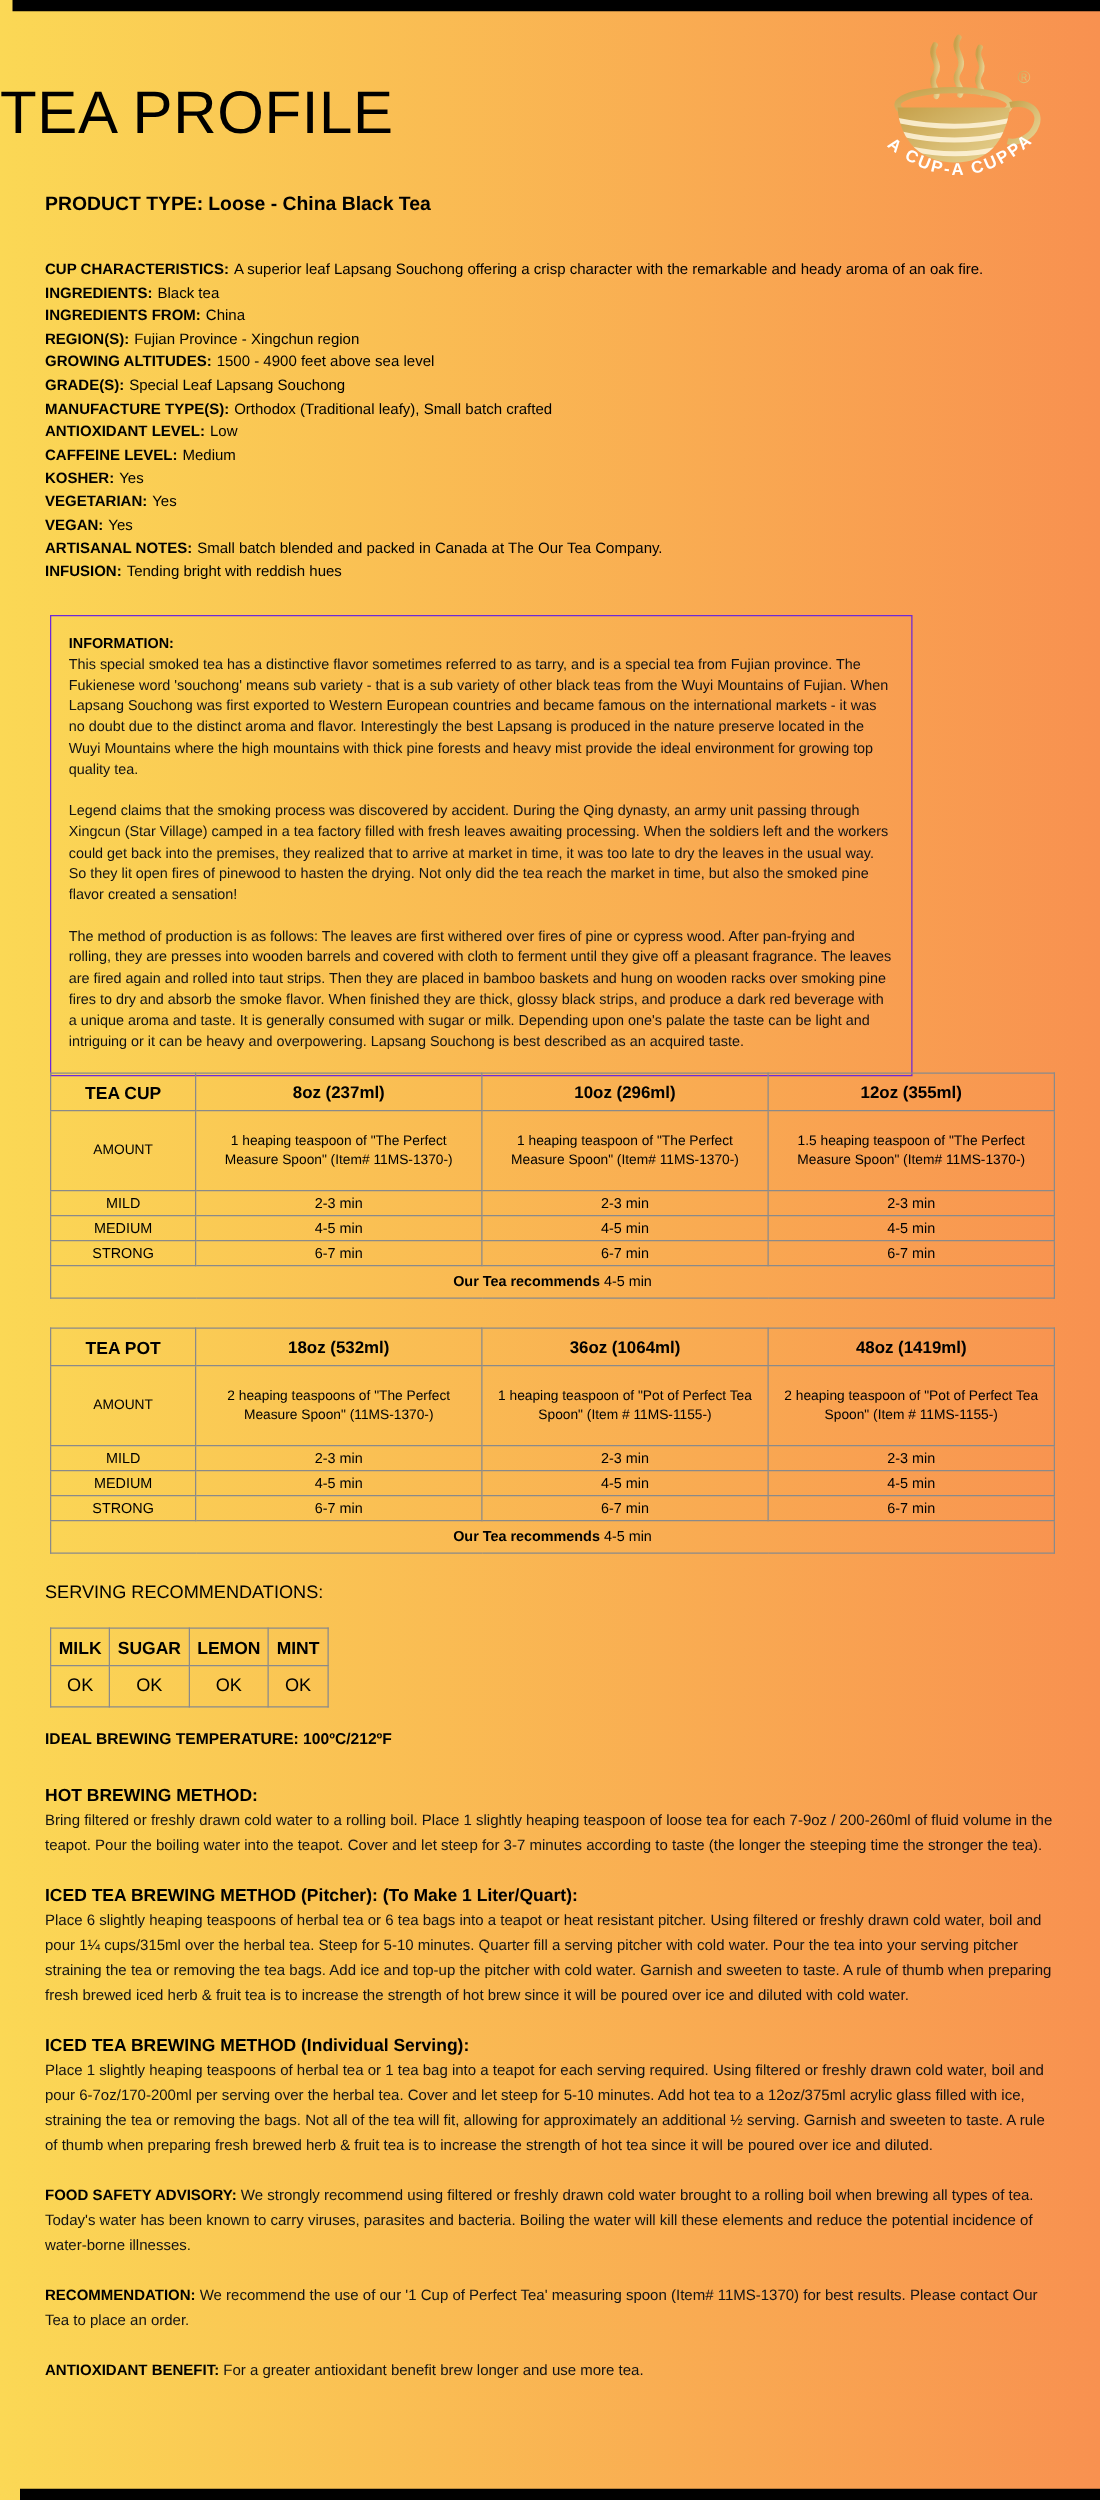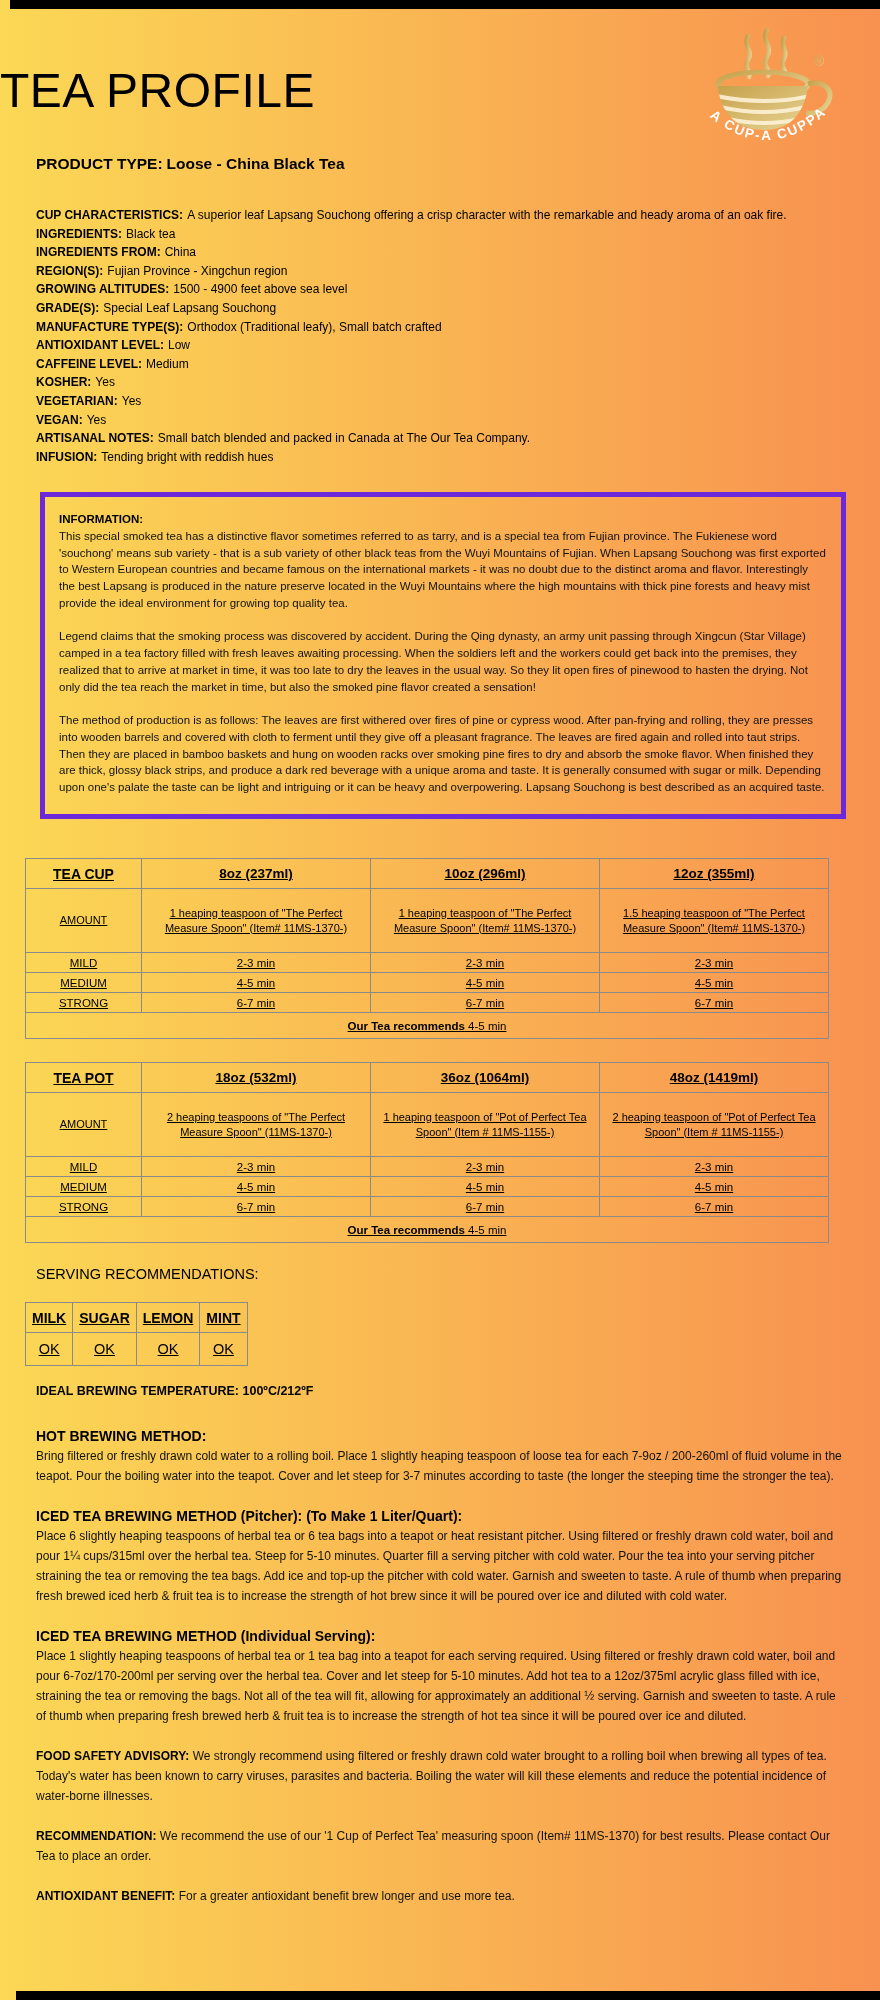--- a/index.html
+++ b/index.html
@@ -20,29 +20,29 @@
   }
   .logo { position: absolute; top: 24px; left: 690px; width: 152px; height: 138px; }
 
   .product { position: absolute; top: 150px; left: 36px; font-size: 15.5px; font-weight: 700; line-height: 27px; }
 
   .chars { position: absolute; top: 206px; left: 36px; width: 810px; font-size: 12px; line-height: 18.6px; }
   .lab { font-weight: 700; margin-right: 4px; }
   .bld { font-weight: 700; }
 
   .info-box {
-    position: absolute; top: 492px; left: 40px; width: 806px;
-    border: 5px solid #6d28d9; padding: 14px 14px 18px 14px;
+    position: absolute; top: 492px; left: 40px; width: 690px;
+    border: 1px solid #6d28d9; padding: 14px 14px 18px 14px;
     font-size: 11.5px; line-height: 16.8px; color: #121212;
   }
   .info-box .info-heading { font-weight: 700; color: #000; }
   .info-box p { margin: 0 0 16.5px 0; }
   .info-box p:last-child { margin-bottom: 0; }
 
-  table { border-collapse: collapse; position: absolute; left: 25px; table-layout: fixed; background: transparent; text-decoration: underline; }
+  table { border-collapse: collapse; position: absolute; left: 40px; table-layout: fixed; background: transparent; }
   th, td { border: 1px solid #8a8a8a; text-align: center; vertical-align: middle; padding: 2px 6px; }
 
   #cup-table { top: 858px; }
   #pot-table { top: 1062px; }
   .brew-table th { height: 30px; font-size: 13.5px; }
   .brew-table .t-title { font-size: 14px; }
   .brew-table .rowlab { font-weight: 400; font-size: 11.5px; }
   .brew-table .amount-cell, .brew-table .amount-row .rowlab { height: 64px; font-size: 11px; line-height: 15px; padding: 4px 9px; }
   .brew-table .strength-row td { height: 20px; font-size: 11.5px; padding: 1px 6px; }
   .brew-table .foot { height: 26px; font-size: 11.5px; }

